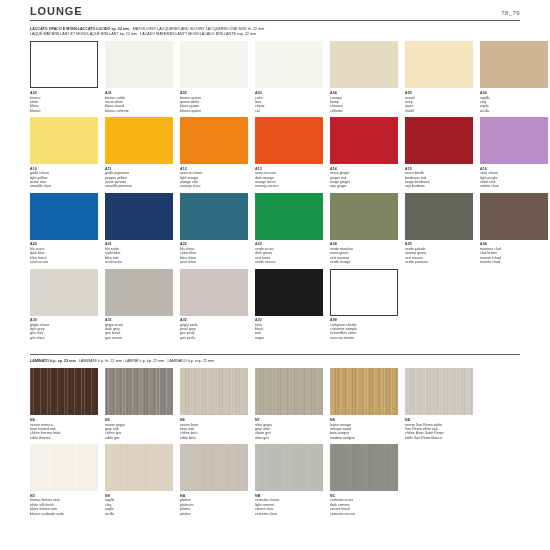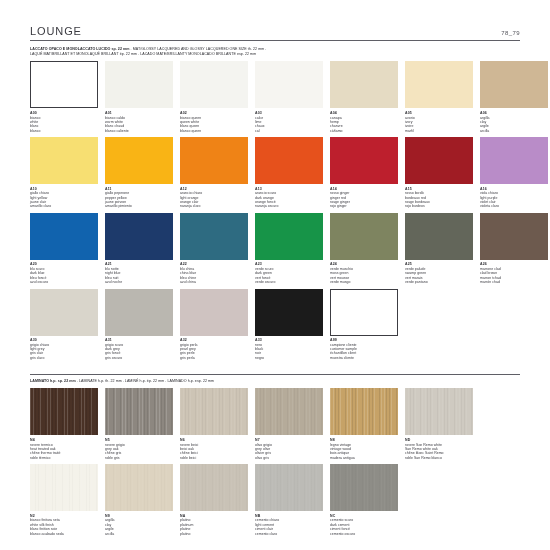--- a/index.html
+++ b/index.html
@@ -29,25 +29,24 @@
   .page-header {
     display: flex;
     align-items: flex-end;
     justify-content: space-between;
     padding-top: 6px;
     padding-bottom: 3px;
     border-bottom: 1px solid #5f5f66;
   }
   .brand-title {
     font-size: 11px;
-    font-weight: normal;
+    font-weight: bold;
     letter-spacing: 0.9px;
     color: #3a3a40;
     line-height: 1;
-    margin-top: 20px;
   }
   .page-number {
     font-size: 6px;
     color: #55555c;
     letter-spacing: 0.4px;
     line-height: 1;
     padding-bottom: 1px;
   }
 
   

